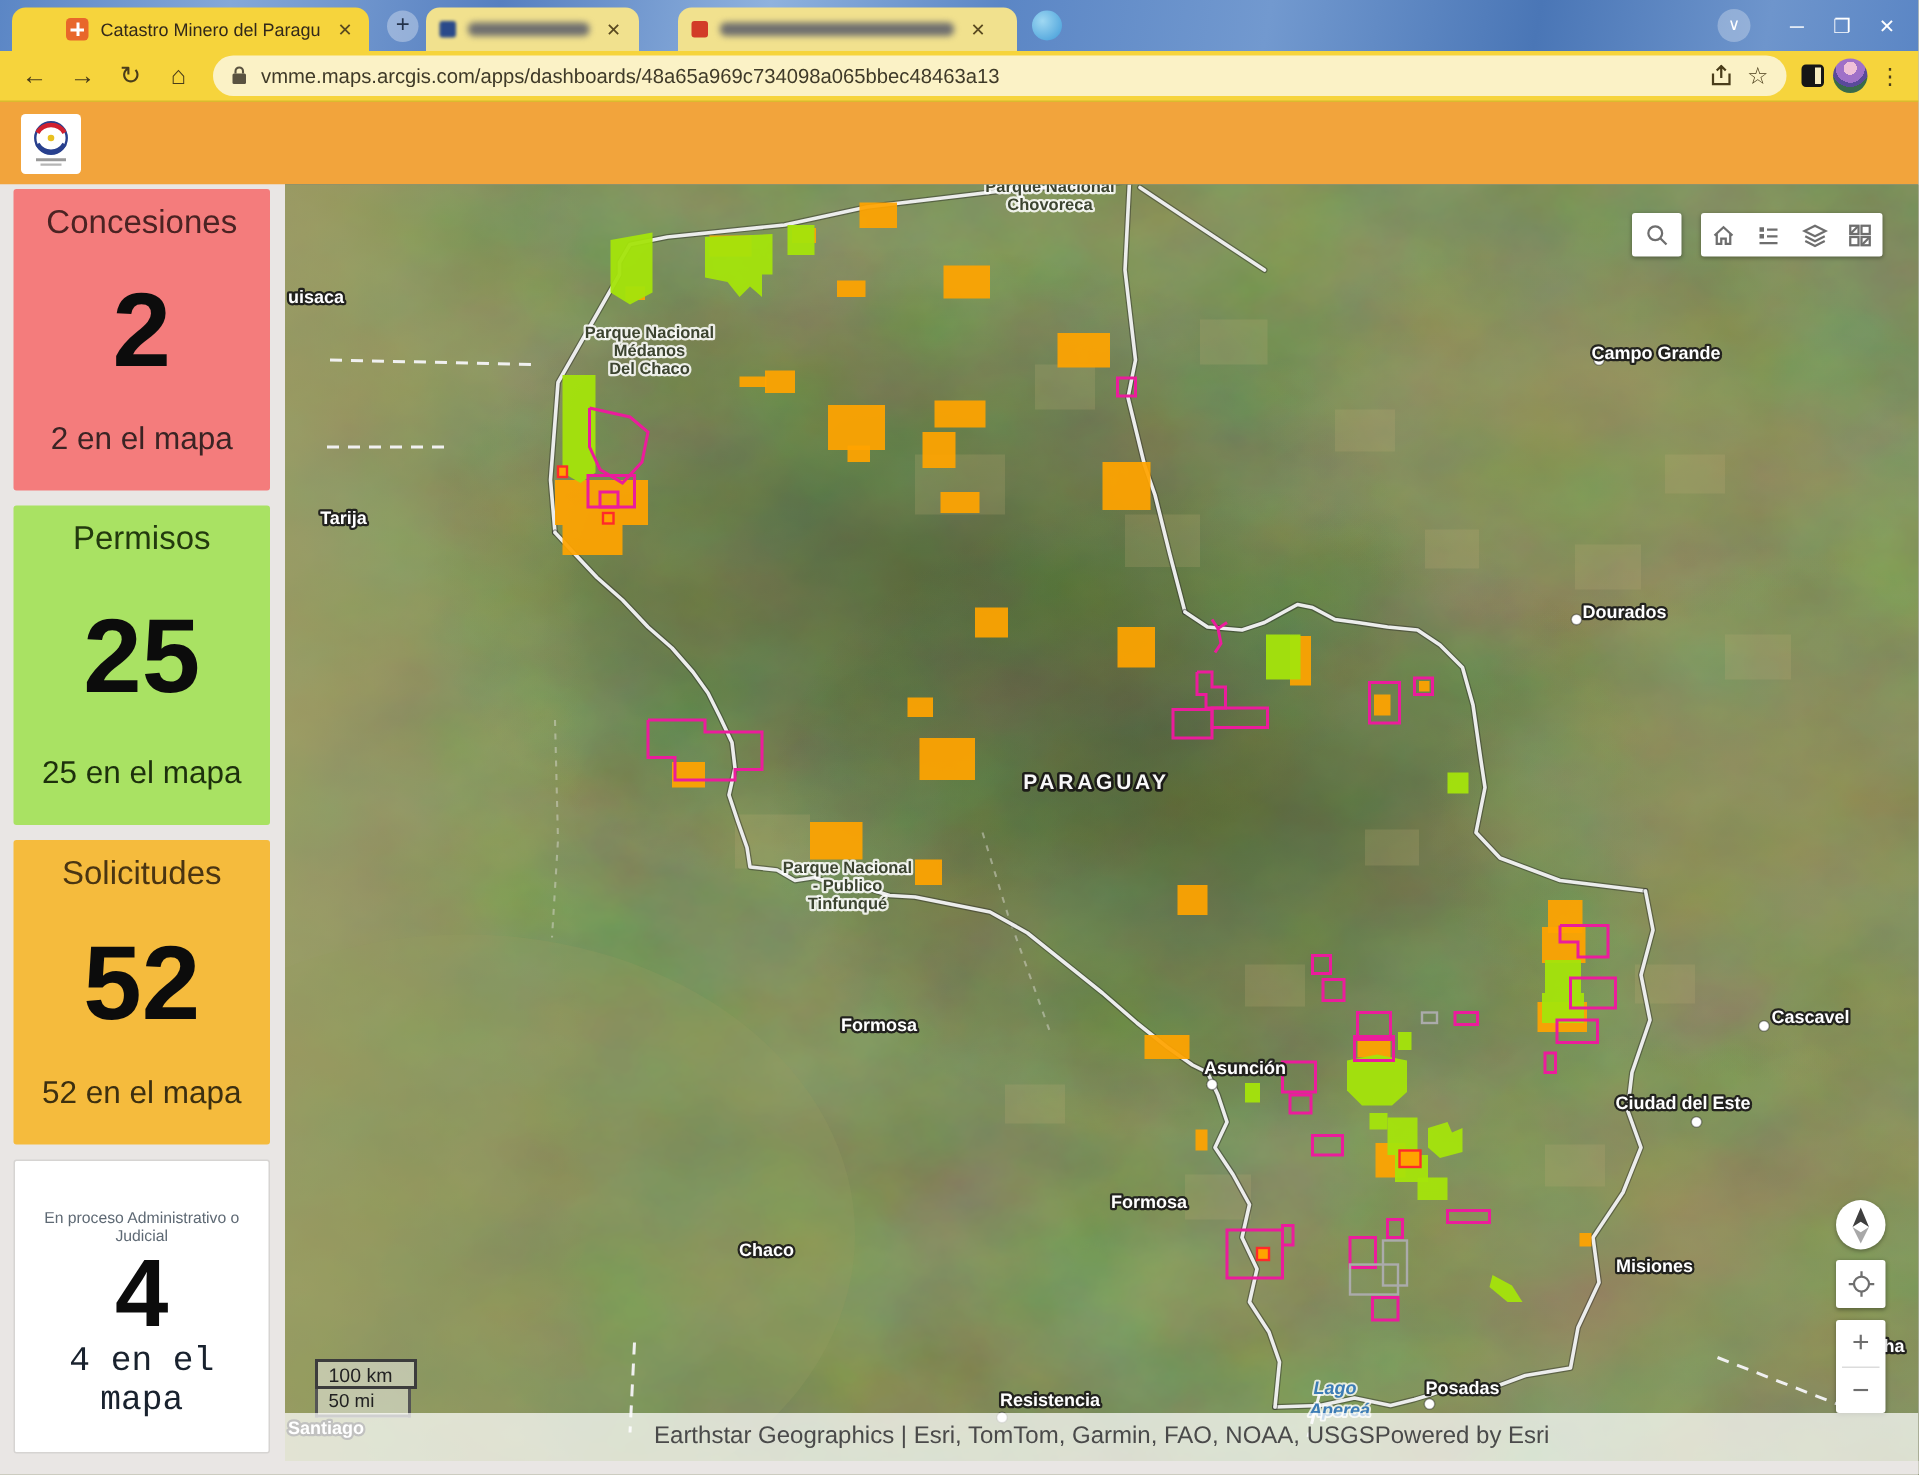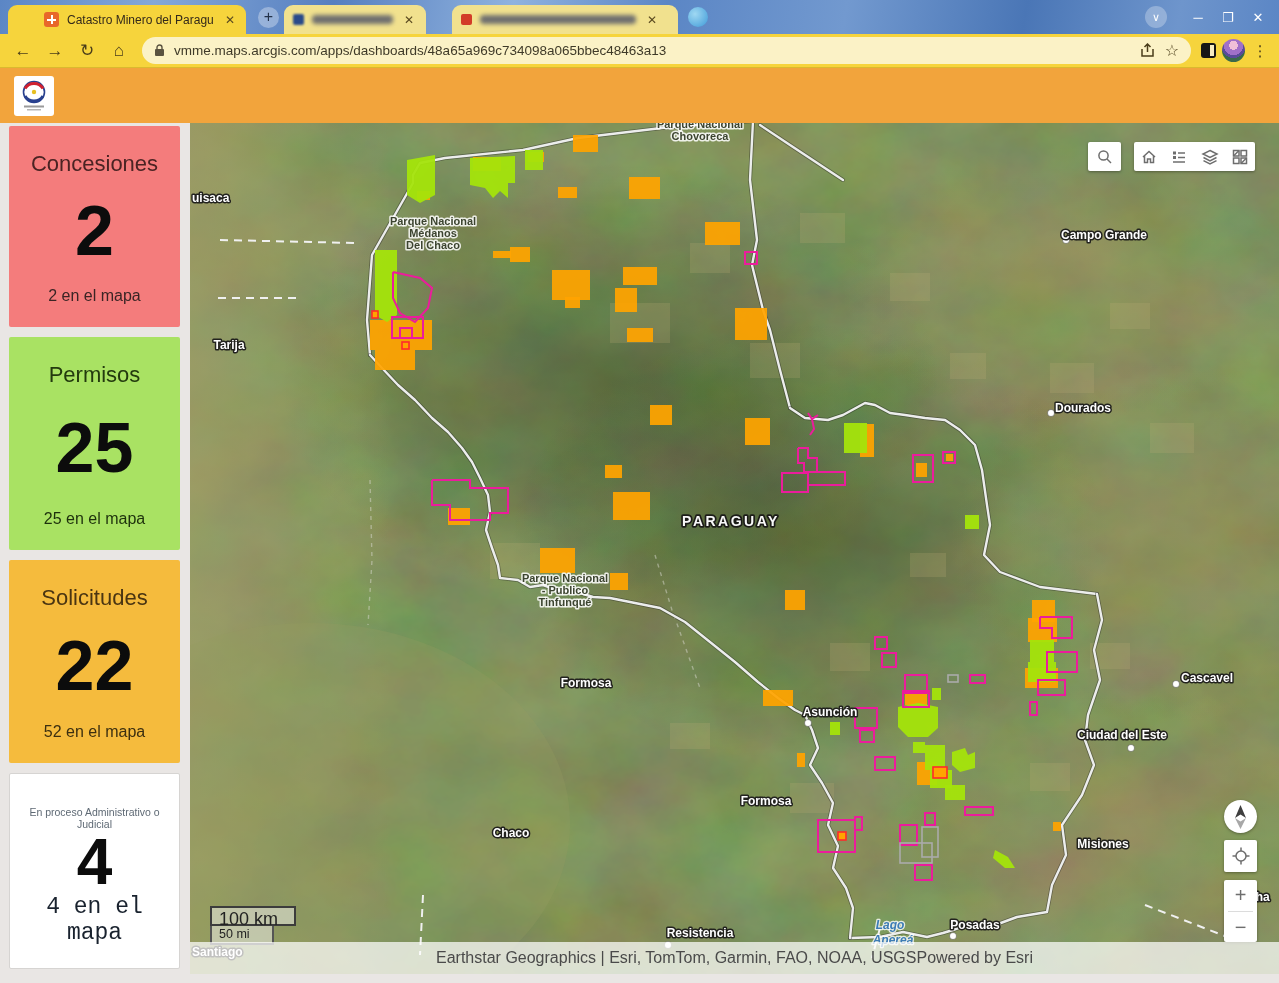--- a/index.html
+++ b/index.html
@@ -50,24 +50,24 @@
   .appheader { height:55px; background:#F2A43C; display:flex; align-items:center; padding:0 14px; gap:15px; }
   .logo { width:40px; height:40px; background:#fff; border-radius:3px; display:flex;
     align-items:center; justify-content:center; flex:none; }
   .apptitle { font-size:27px; color:#4f4438; letter-spacing:.4px; }
 
   
   .content { position:relative; height:860px; background:#E9E6E4; }
   .sidebar { position:absolute; left:0; top:0; width:190px; height:860px;
     padding:3px 10px 0 9px; display:flex; flex-direction:column; gap:10px; }
   .card { border-radius:2px; display:flex; flex-direction:column; align-items:center;
-    justify-content:space-between; padding:25px 6px 22px; text-align:center; }
+    justify-content:space-between; padding:9px 6px 22px; text-align:center; }
   .card-title { font-size:22px; }
   .card-value { font-size:70px; font-weight:700; line-height:.88; color:#0c0c0c; }
-  .card-caption { font-size:16px; }
+  .card-caption { font-size:21px; }
   .card:nth-child(1){ height:201px; } .card:nth-child(1) .card-title{color:#4b2323;} .card:nth-child(1) .card-caption{color:#3a2424;}
   .card:nth-child(2){ height:213px; } .card:nth-child(2) .card-title{color:#233a0e;} .card:nth-child(2) .card-caption{color:#1d300c;}
   .card:nth-child(3){ height:203px; } .card:nth-child(3) .card-title{color:#4a3512;} .card:nth-child(3) .card-caption{color:#3c2f10;}
   .card:nth-child(4){ height:196px; border:1px solid #d6d4d2; padding-top:32px; }
   .card:nth-child(4) .card-title{ font-size:10.5px; color:#5e6974; }
   .card:nth-child(4) .card-value{ font-size:64px; }
   .card:nth-child(4) .card-caption{ font-size:23px; color:#19222e;font-family:Liberation Mono, monospace; }
 
   
   .map { position:absolute; left:190px; top:0; width:1089px; height:851px; overflow:hidden; background:#4c5a2e;padding-left:42px; }
@@ -93,22 +93,22 @@
     box-shadow:0 1px 3px rgba(0,0,0,.35); display:flex; align-items:center; justify-content:center; }
   #btn-search { left:898px; top:19px; width:33px; height:29px; }
   #btn-group { left:944px; top:19px; width:121px; height:29px; justify-content:space-around; }
   #btn-compass { left:1034px; top:677px; width:33px; height:33px; border-radius:50%; }
   #btn-locate { left:1034px; top:717px; width:33px; height:32px; }
   #btn-zoom { left:1034px; top:757px; width:33px; height:62px; flex-direction:column; justify-content:space-between; padding:0; }
   .zbtn { width:33px; height:30px; font-size:20px; color:#6e6e6e; display:flex; align-items:center; justify-content:center; }
   .zdiv { width:25px; height:1px; background:#dcdcdc; }
   .ic { stroke:#6e6e6e; fill:none; stroke-width:1.5; }
 
-  .scale-km { position:absolute; left:20px; top:783px; width:86px; height:20px;
-    background:rgba(235,235,230,.55); border:2px solid #3c3c3c; font-size:18px; color:#222;
+  .scale-km { position:absolute; left:20px; top:783px; width:68px; height:20px;
+    background:rgba(235,235,230,.55); border:2px solid #3c3c3c; font-size:13px; color:#222;
     padding:1px 0 0 7px; }
   .scale-mi { position:absolute; left:20px; top:803px; width:64px; height:19px;
     background:rgba(235,235,230,.55); border:2px solid #555; border-top:none; font-size:12.5px; color:#222;
     padding:1px 0 0 7px; }
   .attr-bar { position:absolute; left:0; right:0; bottom:0; height:32px;
     background:rgba(255,255,255,.72); display:flex; align-items:center; justify-content:center;
     padding:0 7px; font-size:16px; color:#4a4a4a; }
 </style>
 </head>
 <body>
@@ -186,21 +186,21 @@
       <div class="card-value">2</div>
       <div class="card-caption">2 en el mapa</div>
     </div>
     <div class="card" style="background: rgb(169, 226, 99);">
       <div class="card-title">Permisos</div>
       <div class="card-value">25</div>
       <div class="card-caption">25 en el mapa</div>
     </div>
     <div class="card" style="background: rgb(245, 187, 61);">
       <div class="card-title">Solicitudes</div>
-      <div class="card-value">22</div>
+      <div class="card-value">52</div>
       <div class="card-caption">52 en el mapa</div>
     </div>
     <div class="card" style="background: rgb(255, 255, 255);">
       <div class="card-title">En proceso Administrativo o Judicial</div>
       <div class="card-value">4</div>
       <div class="card-caption">4 en el mapa</div>
     </div>
   </div>
 
   <div class="map">

